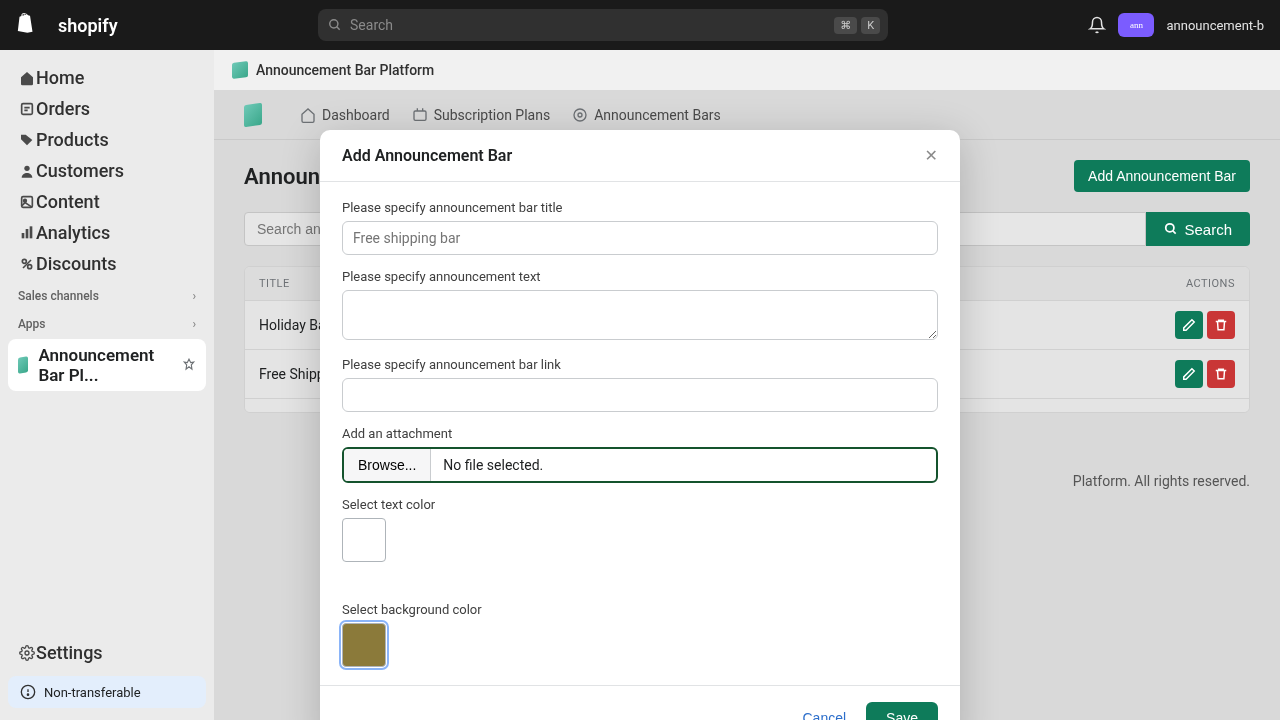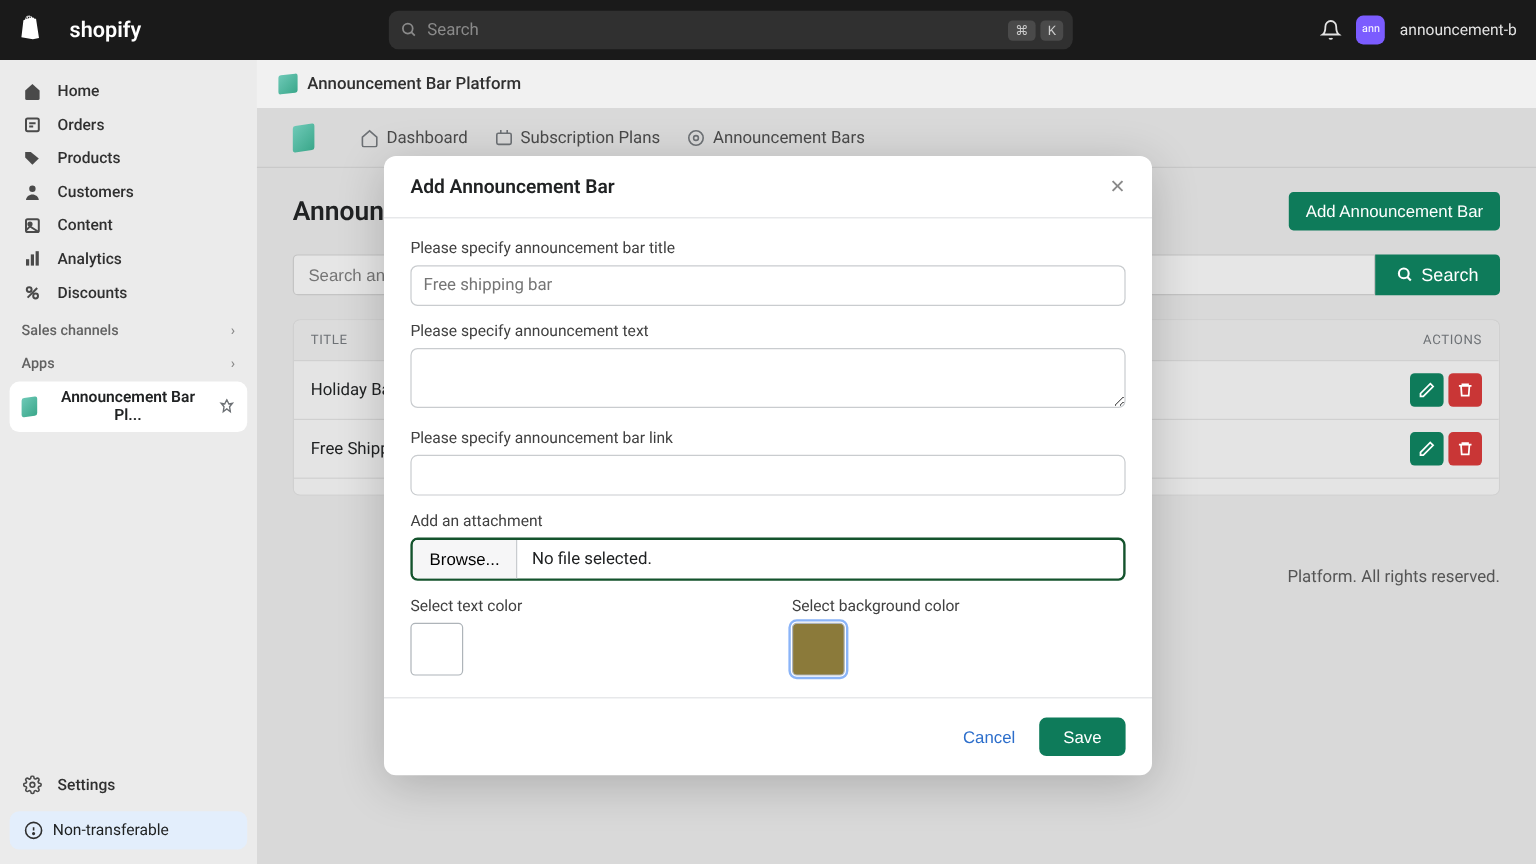--- a/index.html
+++ b/index.html
@@ -8,27 +8,27 @@
 
 .topbar { height: 50px; background: #1a1a1a; display: flex; align-items: center; padding: 0 16px; gap: 16px; }
 .logo { display: flex; align-items: center; gap: 20px; color: #fff; font-weight: 600; font-size: 18px; }
 .logo svg { width: 22px; height: 24px; fill: #fff; }
 .search-wrap { flex: 1; display: flex; justify-content: center; }
 .search-bar { width: 570px; height: 32px; background: #303030; border-radius: 8px; display: flex; align-items: center; padding: 0 10px; color: #8a8a8a; gap: 8px; position: relative; }
 .search-bar .kbd { position: absolute; right: 8px; display: flex; gap: 4px; }
 .kbd span { background: #4a4a4a; color: #ccc; border-radius: 4px; font-size: 11px; padding: 2px 6px; }
 .topbar-right { display: flex; align-items: center; gap: 12px; color: #fff; }
 .bell { width: 18px; height: 18px; }
-.avatar { width: 24px; height: 24px; background: #7b5cff; border-radius: 6px; display: flex; align-items: center; justify-content: center; font-size: 9px; color: #fff; }
+.avatar { width: 36px; height: 24px; background: #7b5cff; border-radius: 6px; display: flex; align-items: center; justify-content: center; font-size: 9px; color: #fff; font-family: Liberation Serif, serif; }
 .store-name { color: #e3e3e3; font-size: 13px; }
 
 
 .layout { display: flex; height: calc(100% - 50px); }
 .sidebar { width: 214px; background: #ebebeb; display: flex; flex-direction: column; padding: 12px 8px; }
-.nav-item { display: flex; align-items: center; gap: 12px; padding: 5px 10px; border-radius: 8px; color: #303030; font-size: 13px; font-weight: 500; cursor: pointer; text-align: center; }
+.nav-item { display: flex; align-items: center; padding: 5px 10px; border-radius: 8px; color: #303030; font-size: 18px; font-weight: 500; cursor: pointer; text-align: center; }
 .nav-item .icon { width: 18px; height: 18px; display: flex; align-items: center; justify-content: center; }
 .section-title { font-size: 12px; color: #616161; font-weight: 500; padding: 10px 10px 4px; display: flex; justify-content: space-between; align-items: center; }
 .section-title .chev { font-size: 12px; color: #8a8a8a; }
 .app-active { background: #fff; border-radius: 8px; padding: 6px 10px; display: flex; align-items: center; gap: 10px; margin: 4px 0; }
 .app-active .pin { margin-left: auto; color: #6d7175; }
 .sidebar-spacer { flex: 1; }
 .pill { background: #e3eefc; border-radius: 8px; padding: 8px 12px; display: flex; align-items: center; gap: 8px; margin: 8px 0 0; font-size: 13px; }
 
 
 .main { flex: 1; background: #e8e8e8; display: flex; flex-direction: column; overflow: hidden; }
@@ -62,21 +62,21 @@
 .modal-head { display: flex; align-items: center; justify-content: space-between; padding: 16px 22px; border-bottom: 1px solid #e1e3e5; }
 .modal-title { font-size: 16px; font-weight: 600; }
 .close-x { color: #8a8a8a; cursor: pointer; font-size: 16px; }
 .modal-body { padding: 18px 22px; display: flex; flex-direction: column; gap: 14px; }
 .field label { display: block; font-size: 13px; margin-bottom: 6px; color: #404040; }
 .field input[type=text], .field textarea { width: 100%; border: 1px solid #c9cccf; border-radius: 6px; padding: 8px 10px; font-size: 14px; font-family: inherit; }
 .field textarea { height: 50px; resize: both; }
 .file-row { display: flex; border: 2px solid #14532d; border-radius: 6px; overflow: hidden; }
 .file-row button { background: #f6f6f7; border: none; border-right: 1px solid #c9cccf; padding: 8px 14px; font-size: 14px; cursor: pointer; }
 .file-row span { padding: 8px 12px; color: #202223; font-size: 14px; }
-.color-row { display: flex; gap: 40px; }
+.color-row { display: flex; gap: 40px; flex-direction: column; }
 .color-box { width: 44px; height: 44px; border: 1px solid #aeb4b9; border-radius: 4px; }
 .modal-foot { display: flex; justify-content: flex-end; gap: 20px; padding: 16px 22px; border-top: 1px solid #e1e3e5; align-items: center; }
 .link-btn { background: none; border: none; color: #2c6ecb; font-size: 14px; cursor: pointer; }
 .save-btn { background: #0e7b5a; color: #fff; border: none; border-radius: 6px; padding: 8px 20px; font-size: 14px; cursor: pointer; }
 
 svg { display: block; }
 </style>
 </head>
 <body>
 
@@ -181,21 +181,21 @@
         <span>Sales channels</span>
         <span class="chev">›</span>
       </div>
 
     <div class="section-title">
         <span>Apps</span>
         <span class="chev">›</span>
       </div>
     <div class="app-active">
       <span class="icon" style="width:14px;height:16px;background:linear-gradient(135deg,#6ec9b7,#3aa78a);border-radius:2px;transform:skewY(-8deg);"></span>
-      <span style="font-size:13px;font-weight:600;text-align:center;">Announcement Bar Pl...</span>
+      <span style="font-size:17px;font-weight:600;">Announcement Bar Pl...</span>
       <span class="pin">
           <svg width="14" height="14" viewBox="0 0 24 24" fill="none" stroke="#6d7175" stroke-width="2">
             <path d="M12 2l3 6 5-1-4 5 1 7-5-4-5 4 1-7-4-5 5 1z"></path>
           </svg>
         </span>
     </div>
 
     <div class="sidebar-spacer"></div>
 
     <div class="nav-item">

